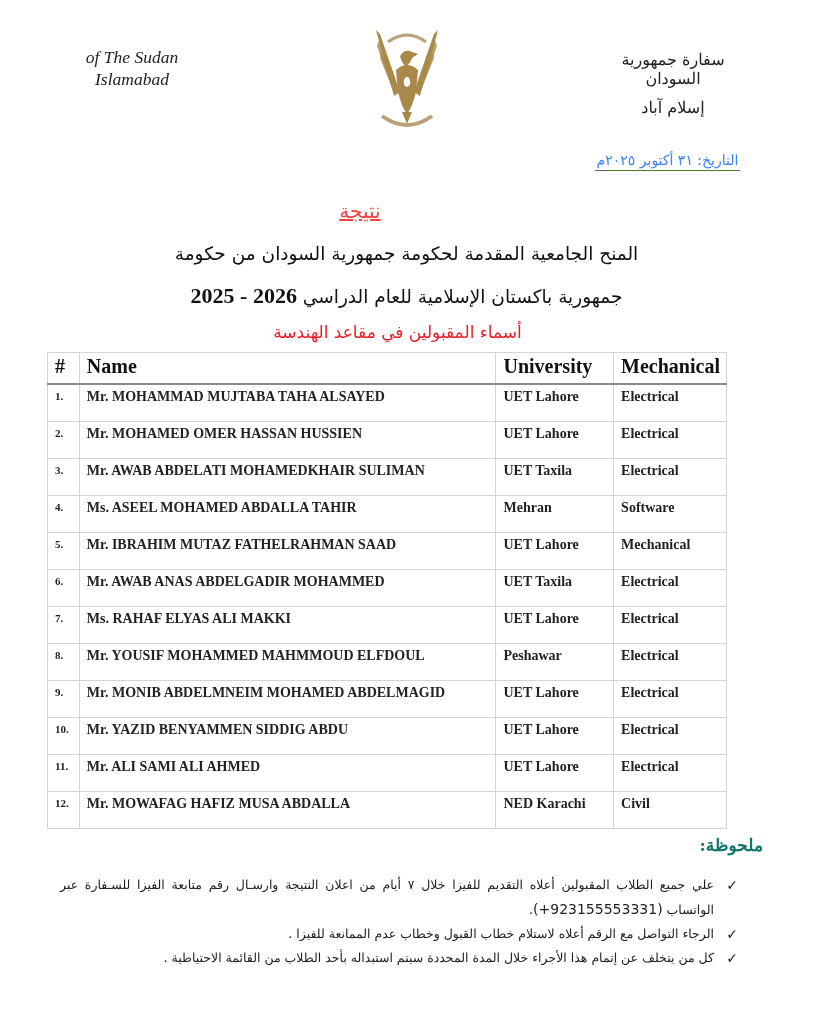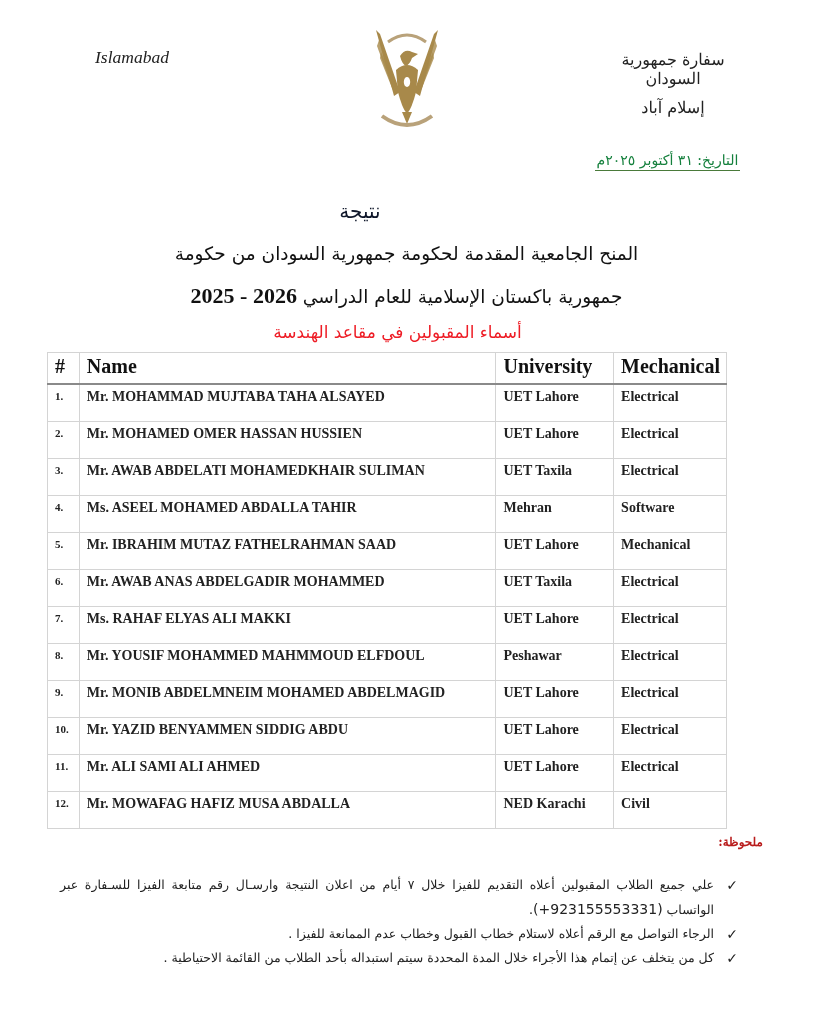--- a/index.html
+++ b/index.html
@@ -17,27 +17,27 @@
 
   .header-ar {
     position: absolute; right: 60px; top: 50px; width: 160px; direction: rtl;
     text-align: center; font-family: "DejaVu Serif", serif; font-size: 16px; color: #222;
   }
   .header-ar .line1 { position: absolute; right: 0; top: 0; width: 160px; }
   .header-ar .line2 { position: absolute; right: 0; top: 48px; width: 160px; }
 
   .date-line {
     position: absolute; left: 595px; top: 152px; width: 145px; direction: rtl;
-    text-align: center; font-family: "DejaVu Serif", serif; font-size: 14px; color: #15803d;
+    text-align: center; font-family: "DejaVu Serif", serif; font-size: 14px; color: #3b82f6;
     border-bottom: 1.5px solid #4a7a3a; padding-bottom: 2px;
   }
 
   .title-red {
     position: absolute; left: 0; width: 720px; top: 199px; text-align: center;
-    direction: rtl; font-family: "DejaVu Sans", sans-serif; font-size: 20px; color: #0f172a;
+    direction: rtl; font-family: "DejaVu Sans", sans-serif; font-size: 20px; color: #ef4444; text-decoration: underline;
   }
   .subtitle {
     position: absolute; left: 0; width: 813px; text-align: center; direction: rtl;
     font-family: "DejaVu Sans", sans-serif; font-size: 18.5px; color: #111;
   }
   .subtitle.l1 { top: 243px; }
   .subtitle.l2 { top: 283px; }
   .subtitle .yr { font-family: "Liberation Serif", serif; font-weight: bold; font-size: 22px; }
   .subtitle-red {
     position: absolute; left: 0; width: 795px; top: 322px; text-align: center; direction: rtl;
@@ -56,31 +56,32 @@
   table.results th.c-num { padding-left: 7px; }
   table.results td { height: 36px; font-weight: bold; color: #222; padding: 4px 6px 16px 7px; font-size: 14px; }
   table.results td.c-num { font-size: 11px; padding: 5px 0 0 7px; }
   .col-num { width: 32px; }
   .col-name { width: 424px; }
   .col-uni { width: 118px; }
   .col-disc { width: 106px; }
 
   .note-title {
     position: absolute; right: 50px; top: 835px; direction: rtl;
-    font-family: "DejaVu Serif", serif; font-weight: bold; font-size: 12px; color: #b91c1c;
+    font-family: "DejaVu Serif", serif; font-weight: bold; font-size: 17px; color: #0f766e;
   }
   .notes { position: absolute; left: 60px; width: 678px; top: 873px; direction: rtl; font-family: "DejaVu Serif", serif; font-size: 12.5px; color: #222; }
   .note-item { position: relative; padding-right: 24px; line-height: 24px; text-align: justify; }
   .note-item .check { position: absolute; right: 0; top: 0; font-family: "DejaVu Sans", sans-serif; font-size: 14px; }
   .note-item .phone { font-family: "DejaVu Sans", sans-serif; font-size: 14px; }
 </style>
 </head>
 <body>
 
 <div class="header-en">
+  <div>of The Sudan</div>
   <div>Islamabad</div>
 </div>
 
 <div class="emblem">
   <svg width="70" height="108" viewBox="0 0 70 108">
     <g fill="#a8894a" stroke="none">
 
       <path d="M4 0 L8 4 L28 62 L22 66 Z"></path>
       <path d="M7 10 L26 58 L21 60 L5 16 Z" opacity="0.8"></path>
       <path d="M9 22 L24 56 L20 58 L8 28 Z" opacity="0.8"></path>

